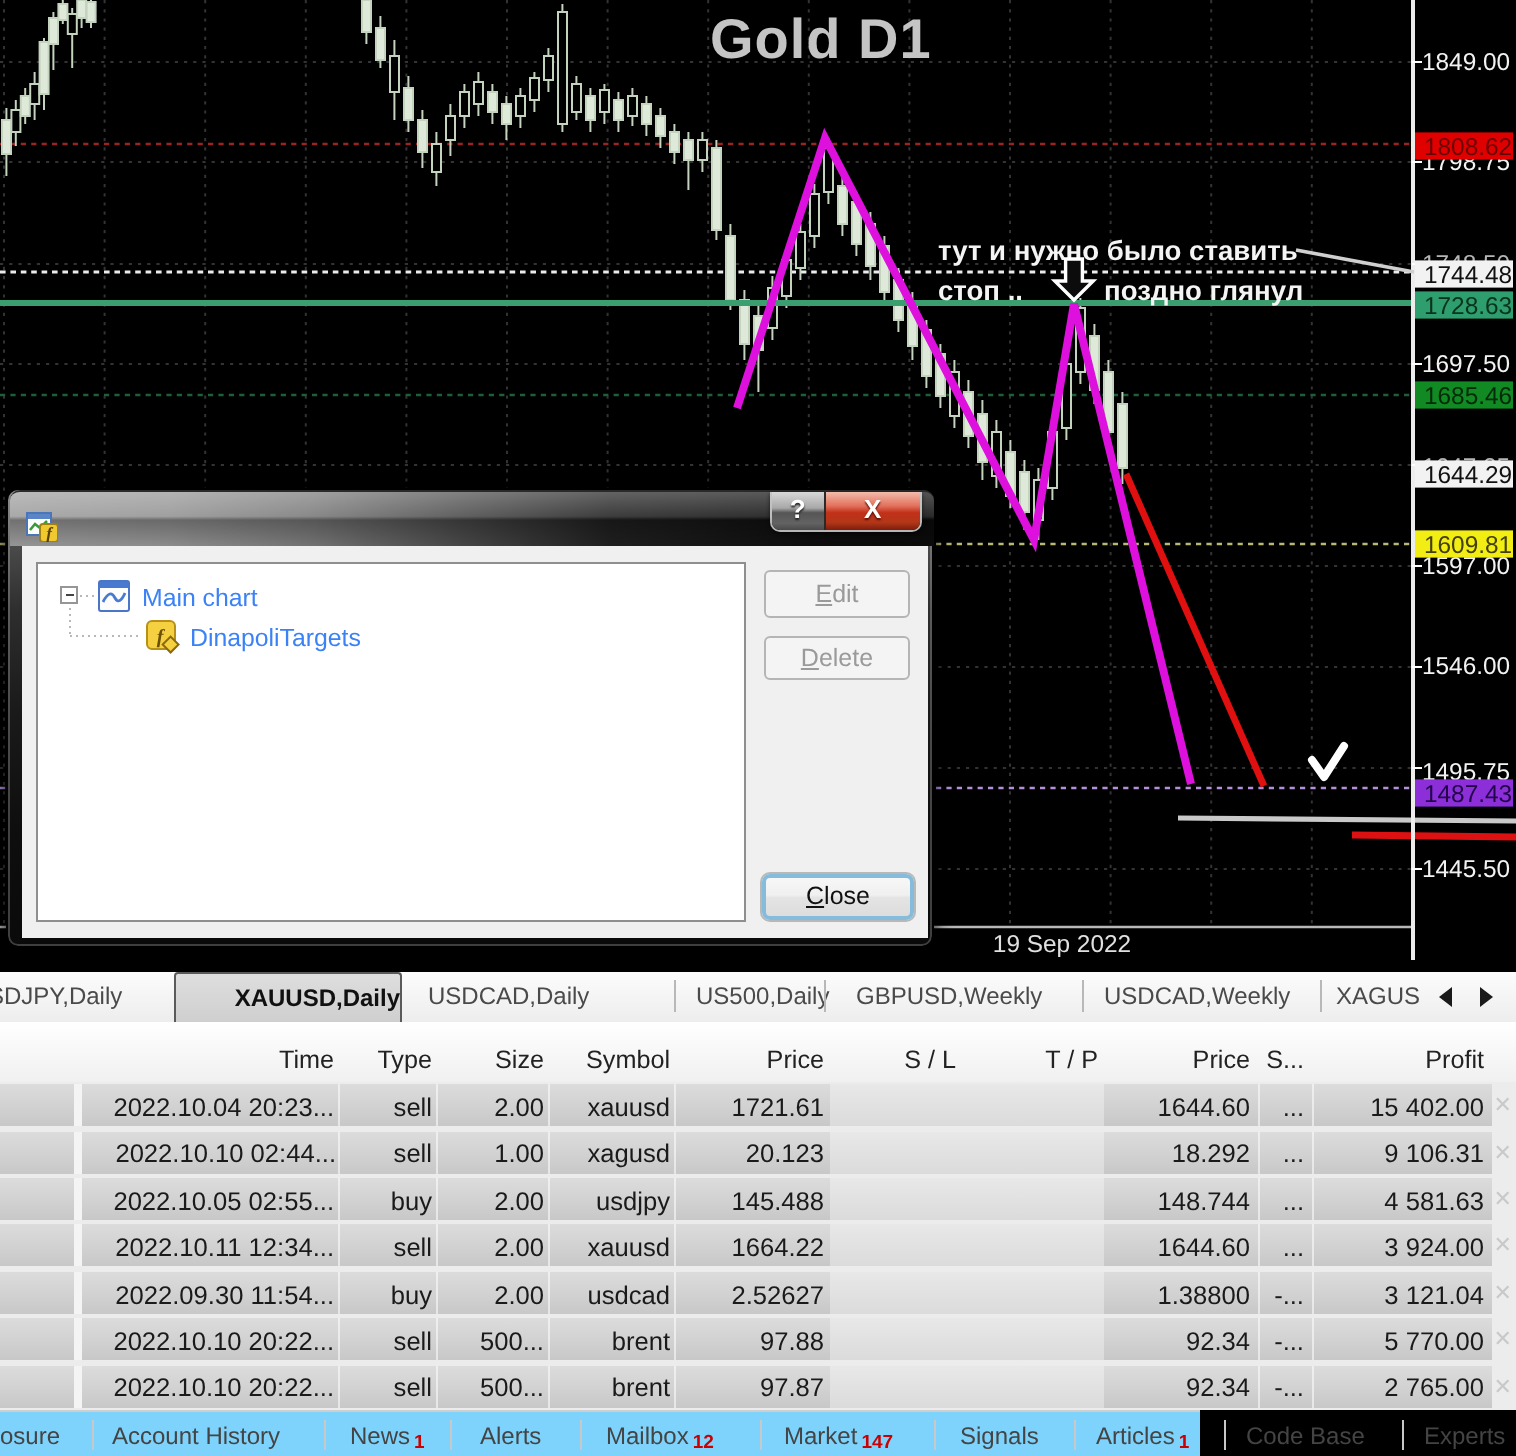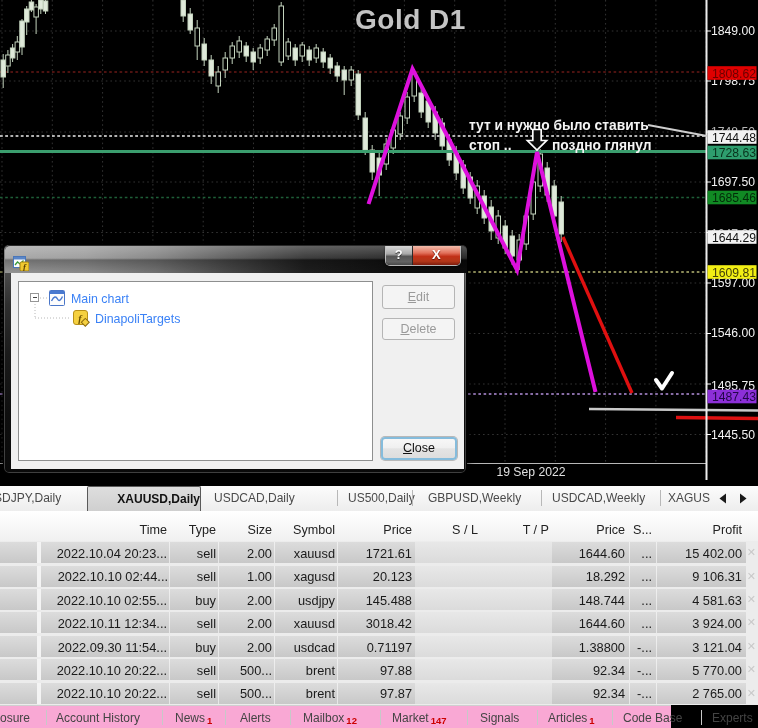--- a/index.html
+++ b/index.html
@@ -48,21 +48,21 @@
 .trow{position:absolute;left:0;width:758px;height:23.45px}
 .seg{position:absolute;top:1px;height:21px}
 .segA{left:0;width:415px;background:linear-gradient(180deg,#dcdcdc,#c8c8c8)}
 .segL{position:absolute;top:1px;height:21px;left:415px;width:137px;background:linear-gradient(180deg,#e8e8e8,#dbdbdb)}
 .segB{left:552px;width:194px;background:linear-gradient(180deg,#dcdcdc,#c8c8c8)}
 .trow:after{content:"";position:absolute;left:37px;top:1px;width:4px;height:21px;background:#f4f4f4}
 .rc{position:absolute;top:4.8px;font-size:12.8px;color:#1a1a1a}
 .csep{position:absolute;top:1px;width:1px;height:21px;background:rgba(255,255,255,0.55)}
 .rx{position:absolute;right:2px;top:5px;font-size:11px;color:#c9c9c9}
 
-#footer{position:absolute;left:0;top:705px;width:671px;height:23px;background:#f9a8d4;border-top:1px solid #cfcfcf}
+#footer{position:absolute;left:0;top:705px;width:600px;height:23px;background:#7dd3fc;border-top:1px solid #cfcfcf}
 .fitem{position:absolute;top:5px;font-size:12px;color:#444;white-space:nowrap}
 .fnum{color:#c00;font-size:9.5px;font-weight:bold;vertical-align:-2px;margin-left:2px}
 .fsep{position:absolute;top:4px;width:1px;height:15px;background:#c8c8c8}
 </style></head>
 <body>
 <div id="page">
 <svg id="chart" width="758" height="486" viewBox="0 0 758 486" font-family="Liberation Sans, sans-serif">
 <rect width="758" height="486" fill="#000000"></rect>
 <line x1="0" y1="31" x2="706" y2="31" stroke="#333333" stroke-width="1" stroke-dasharray="1.6,3"></line>
 <line x1="0" y1="81" x2="706" y2="81" stroke="#333333" stroke-width="1" stroke-dasharray="1.6,3"></line>
@@ -388,21 +388,21 @@
 <span class="csep" style="left:218px"></span>
 <span class="csep" style="left:274px"></span>
 <span class="csep" style="left:337px"></span>
 <span class="csep" style="left:629px"></span>
 <span class="csep" style="left:656px"></span>
 </div>
 <div class="trow" style="top:587.9px">
 <div class="seg segA"></div>
       <div class="segL"></div>
       <div class="seg segB"></div>
-<span class="rc" style="right:591px">2022.10.10 02:55...</span>
+<span class="rc" style="right:591px">2022.10.05 02:55...</span>
 <span class="rc" style="right:542px">buy</span>
 <span class="rc" style="right:486px">2.00</span>
 <span class="rc" style="right:423px">usdjpy</span>
 <span class="rc" style="right:346px">145.488</span>
 <span class="rc" style="right:133px">148.744</span>
 <span class="rc" style="right:106px">...</span>
 <span class="rc" style="right:16px">4 581.63</span>
 <span class="rx">✕</span>
 <span class="csep" style="left:169px"></span>
 <span class="csep" style="left:218px"></span>
@@ -412,41 +412,41 @@
 <span class="csep" style="left:656px"></span>
 </div>
 <div class="trow" style="top:611.4px">
 <div class="seg segA"></div>
       <div class="segL"></div>
       <div class="seg segB"></div>
 <span class="rc" style="right:591px">2022.10.11 12:34...</span>
 <span class="rc" style="right:542px">sell</span>
 <span class="rc" style="right:486px">2.00</span>
 <span class="rc" style="right:423px">xauusd</span>
-<span class="rc" style="right:346px">3018.42</span>
+<span class="rc" style="right:346px">1664.22</span>
 <span class="rc" style="right:133px">1644.60</span>
 <span class="rc" style="right:106px">...</span>
 <span class="rc" style="right:16px">3 924.00</span>
 <span class="rx">✕</span>
 <span class="csep" style="left:169px"></span>
 <span class="csep" style="left:218px"></span>
 <span class="csep" style="left:274px"></span>
 <span class="csep" style="left:337px"></span>
 <span class="csep" style="left:629px"></span>
 <span class="csep" style="left:656px"></span>
 </div>
 <div class="trow" style="top:634.8px">
 <div class="seg segA"></div>
       <div class="segL"></div>
       <div class="seg segB"></div>
 <span class="rc" style="right:591px">2022.09.30 11:54...</span>
 <span class="rc" style="right:542px">buy</span>
 <span class="rc" style="right:486px">2.00</span>
 <span class="rc" style="right:423px">usdcad</span>
-<span class="rc" style="right:346px">0.71197</span>
+<span class="rc" style="right:346px">2.52627</span>
 <span class="rc" style="right:133px">1.38800</span>
 <span class="rc" style="right:106px">-...</span>
 <span class="rc" style="right:16px">3 121.04</span>
 <span class="rx">✕</span>
 <span class="csep" style="left:169px"></span>
 <span class="csep" style="left:218px"></span>
 <span class="csep" style="left:274px"></span>
 <span class="csep" style="left:337px"></span>
 <span class="csep" style="left:629px"></span>
 <span class="csep" style="left:656px"></span>

